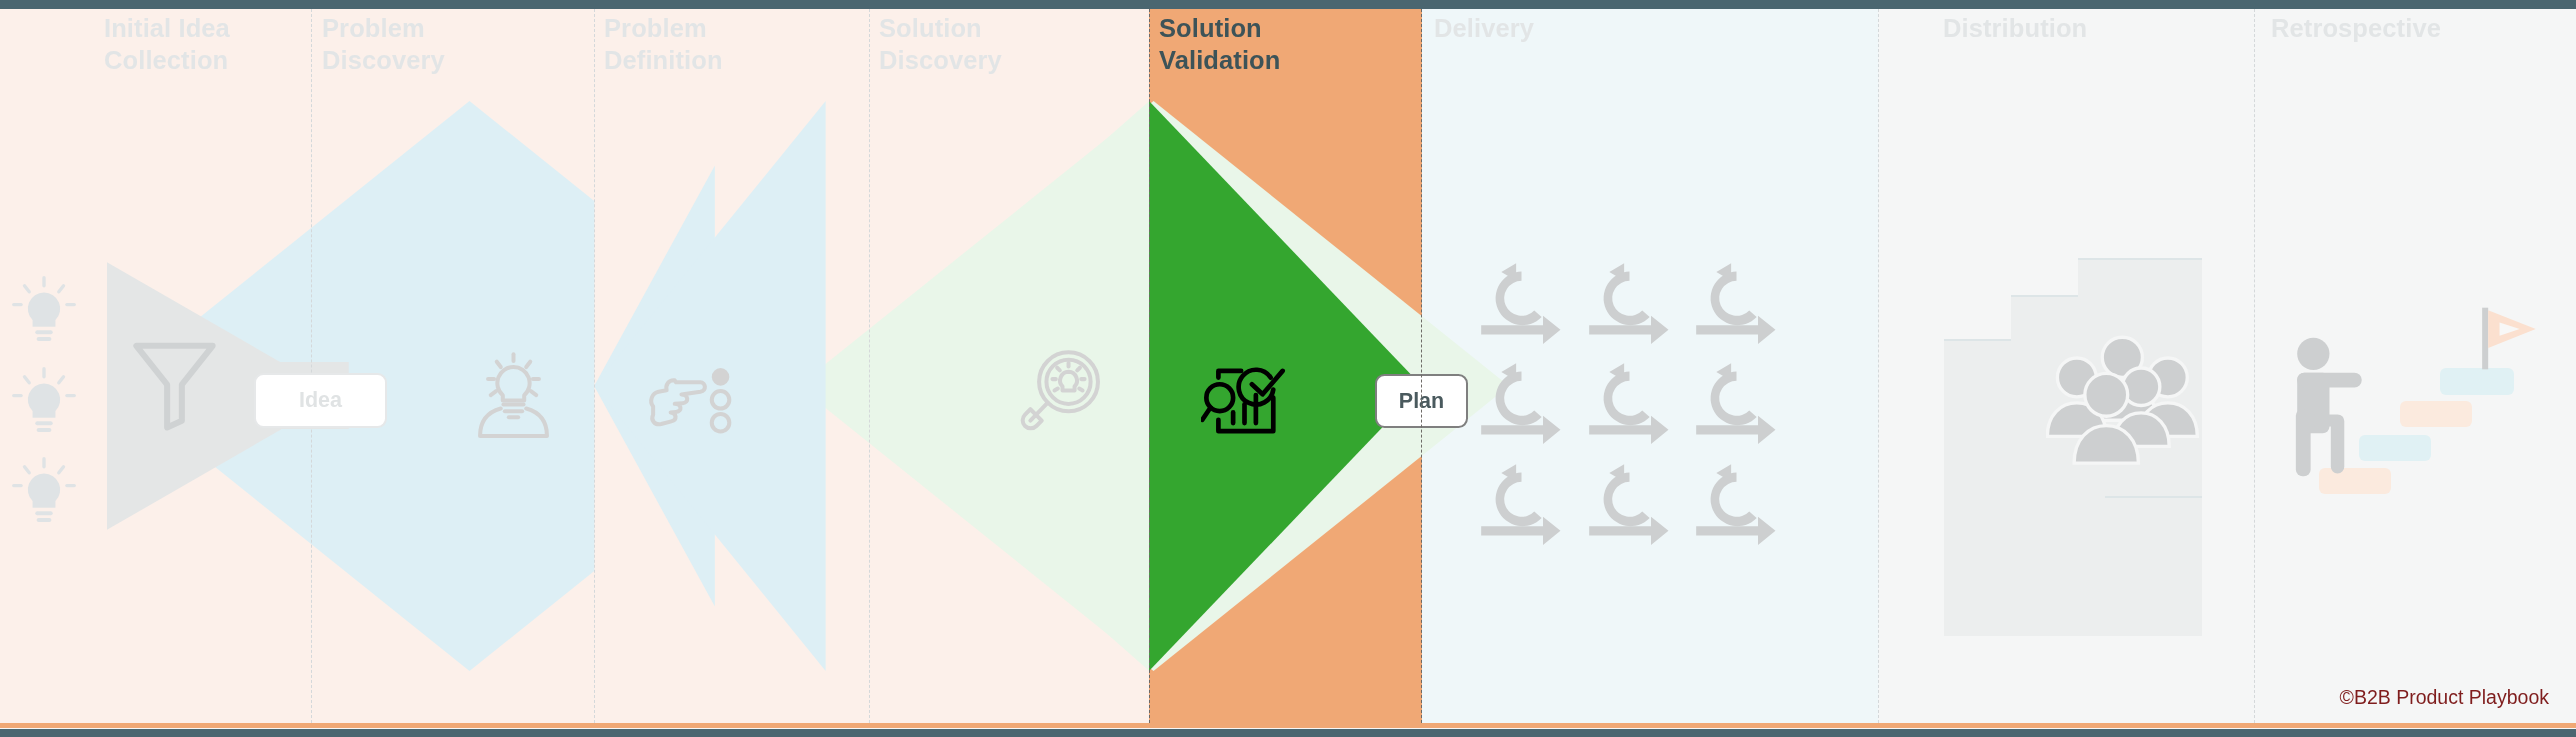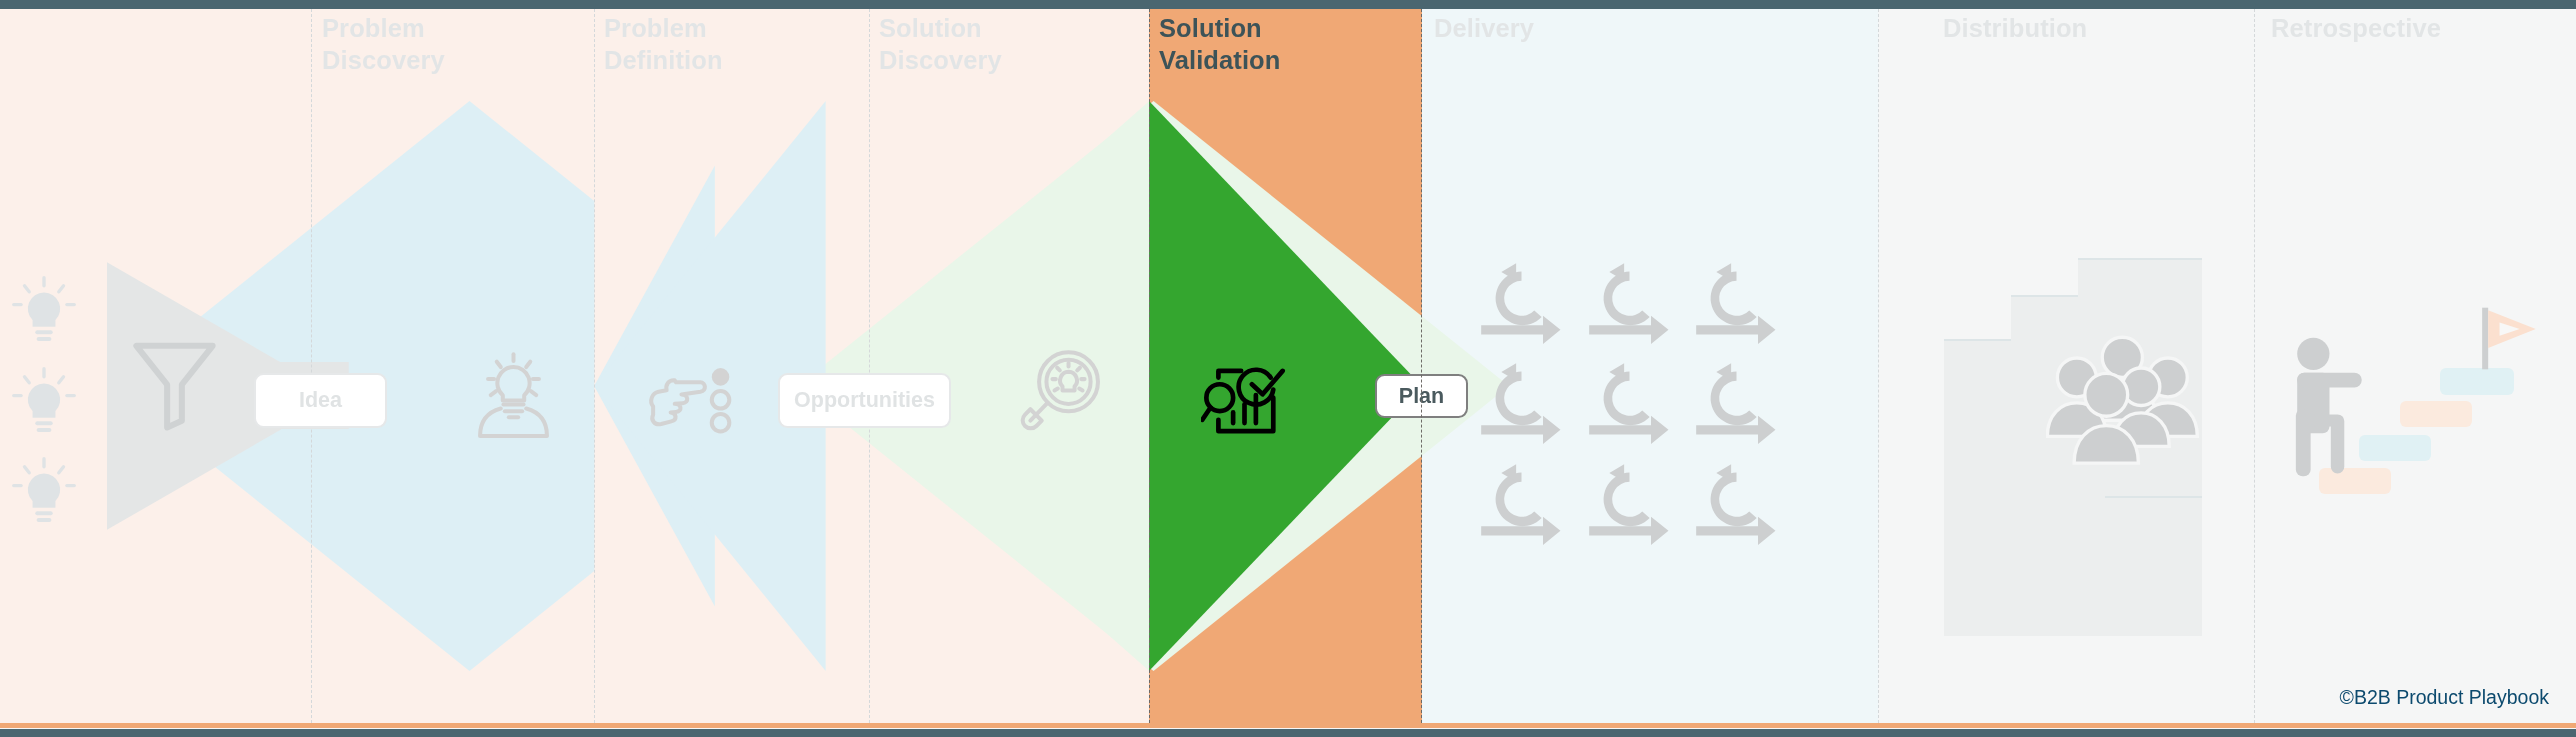--- a/index.html
+++ b/index.html
@@ -114,21 +114,21 @@
     position: absolute;
     z-index: 20;
   }
 
   
   .credit {
     position: absolute;
     right: 27px;
     top: 686px;
     font-size: 19.5px;
-    color: #0c4a6e;
+    color: #7f1d1d;
     z-index: 50;
   }
 
   
   .sprint-cell { position: absolute; z-index: 35; }
 
   
   .market-block { position: absolute; z-index: 22; }
 
   
@@ -404,39 +404,38 @@
   </svg>
 
   <div class="divider" style="left:311px;"></div>
   <div class="divider" style="left:594px;"></div>
   <div class="divider" style="left:869px;"></div>
   <div class="divider strong" style="left:1149px;"></div>
   <div class="divider strong" style="left:1421px;"></div>
   <div class="divider" style="left:1878px;"></div>
   <div class="divider" style="left:2254px;"></div>
 
+  <div class="col-title" style="left:104px; top:12px;">Initial Idea
+Collection</div>
   <div class="col-title" style="left:322px; top:12px;">Problem
 Discovery</div>
   <div class="col-title" style="left:604px; top:12px;">Problem
 Definition</div>
   <div class="col-title" style="left:879px; top:12px;">Solution
 Discovery</div>
   <div class="col-title active" style="left:1159px; top:12px;">Solution
 Validation</div>
   <div class="col-title" style="left:1434px; top:12px;">Delivery</div>
   <div class="col-title" style="left:1943px; top:12px;">Distribution</div>
   <div class="col-title" style="left:2271px; top:12px;">Retrospective</div>
 
   <div class="gate muted" style="left:254px; top:373px; width:133px; height:55px;">
     <span>Idea</span>
   </div>
-  <div class="gate muted" style="left:778px; top:373px; width:173px; height:55px;">
-    <span>Opportunities</span>
-  </div>
-  <div class="gate strong" style="left:1375px; top:374px; width:93px; height:44px;">
+  <div class="gate strong" style="left:1375px; top:374px; width:93px; height:54px;">
     <span>Plan</span>
   </div>
 
   <div class="credit">©B2B Product Playbook</div>
 
   <div class="rail rail-top"></div>
   <div class="rail-accent"></div>
   <div class="rail rail-bottom"></div>
 
 </div>

